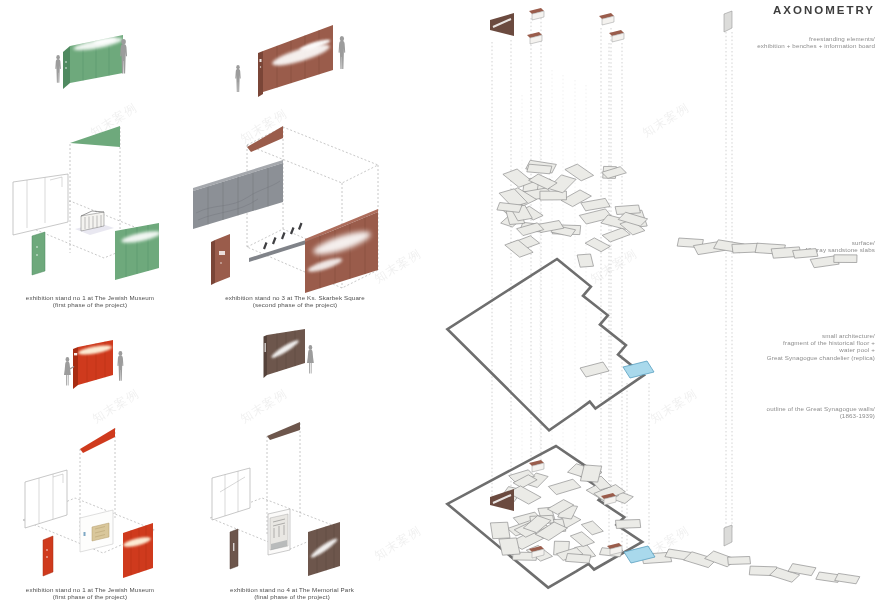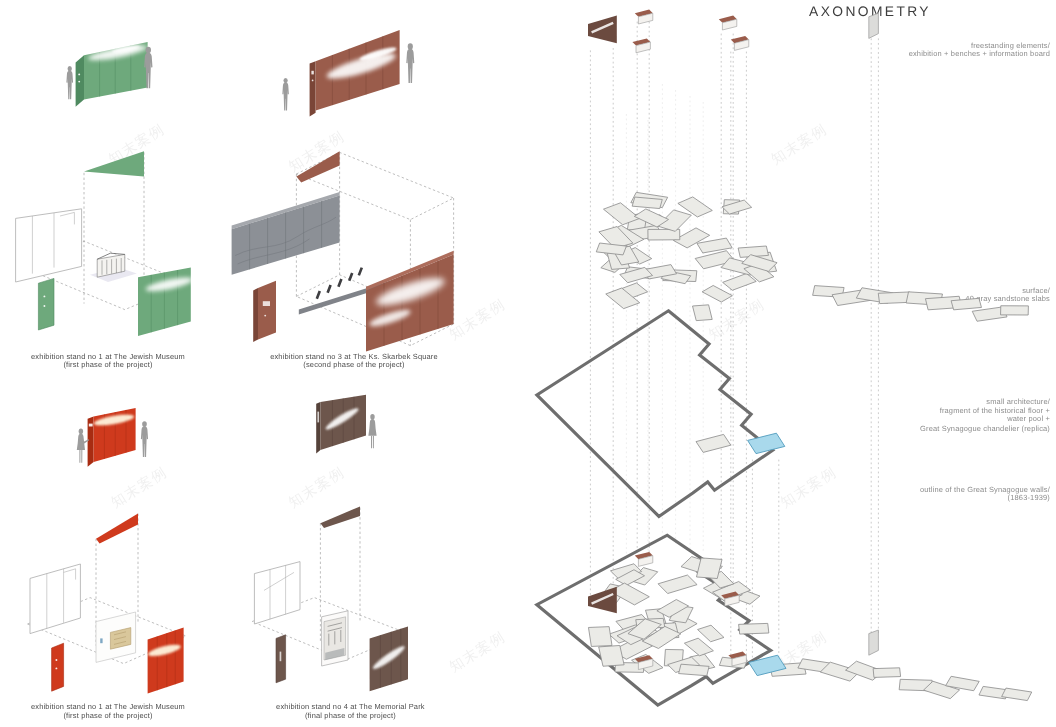--- a/index.html
+++ b/index.html
@@ -13,22 +13,22 @@
     --pool:#a9d9ec; --pool-stroke:#58a0c0;
     --figure:#9c9c9c;
     --dash:#a9a9a9;
     --text-dark:#4d4d4d; --text-gray:#8c8c8c; --title:#3d3d3d;
   }
   html,body{margin:0;padding:0;background:#fff;}
   body{font-family:"Liberation Sans", sans-serif;}
   .canvas{position:relative;width:880px;height:606px;background:#fff;overflow:hidden;}
   .canvas svg{position:absolute;}
   .page-title{
-    position:absolute;top:4px;right:5px;width:300px;text-align:center;
-    font-size:11.5px;letter-spacing:2px;color:var(--title);font-weight:400;
+    position:absolute;top:4px;right:5px;width:300px;text-align:right;
+    font-size:11.5px;letter-spacing:2px;color:var(--title);font-weight:700;
   }
   .axon-label{
     position:absolute;right:5px;width:240px;text-align:right;
     font-size:6.2px;line-height:7.2px;color:var(--text-gray);letter-spacing:.15px;
   }
   .caption{
     position:absolute;width:180px;text-align:center;
     font-size:6.2px;line-height:7.3px;color:var(--text-dark);letter-spacing:.15px;
   }
   .wm{

